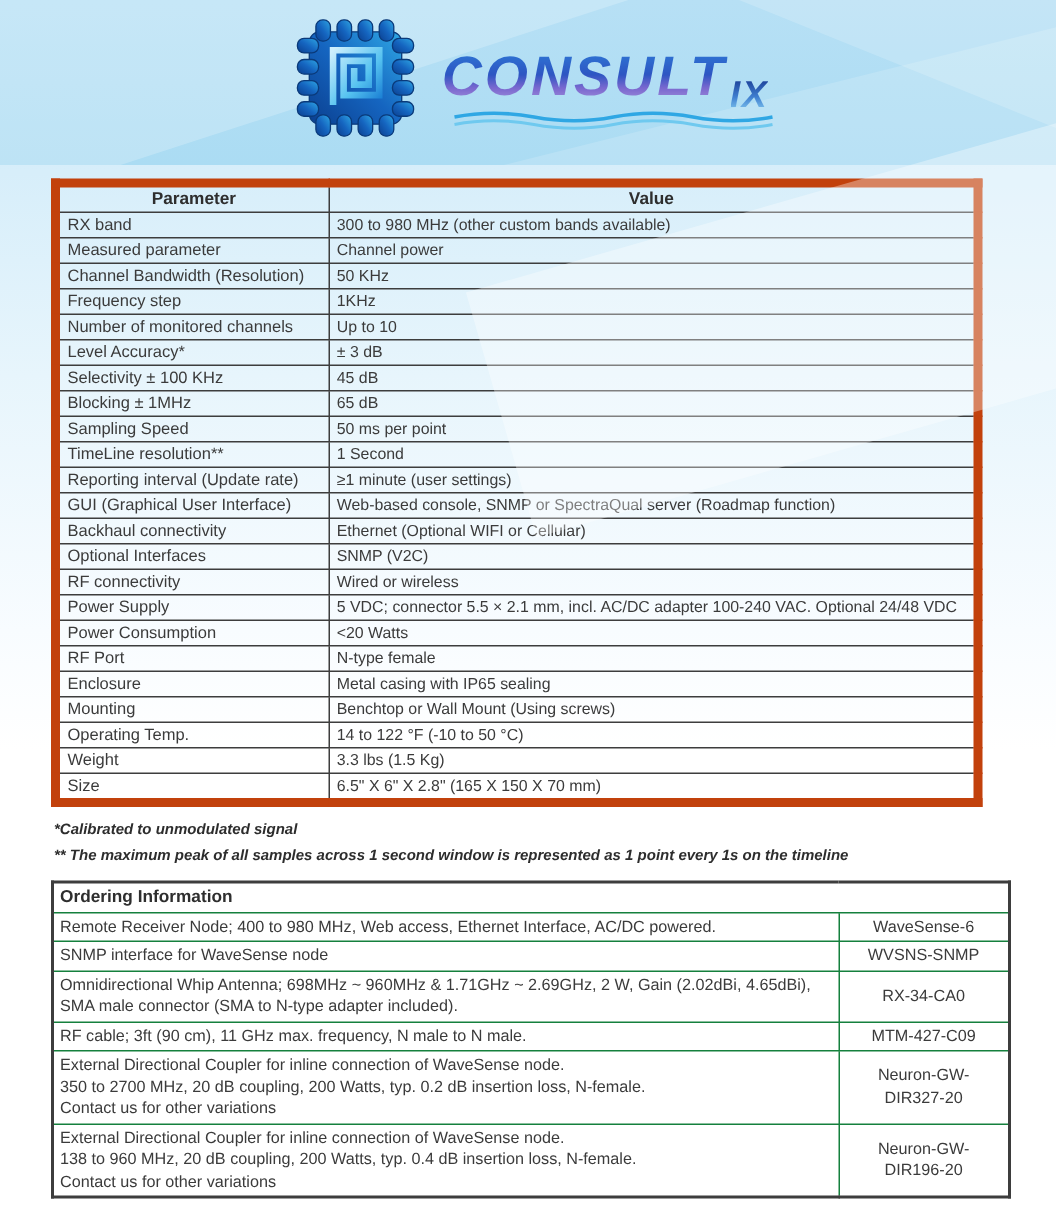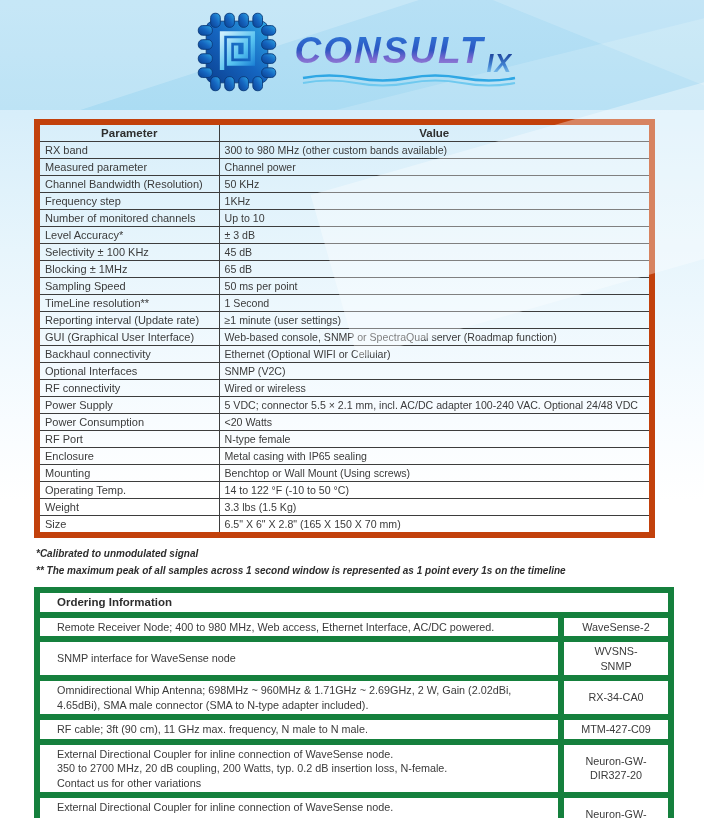--- a/index.html
+++ b/index.html
@@ -56,22 +56,22 @@
   }
   .spec-table th { font-weight: 700; text-align: center; font-size: 11.5px; color: #2e2e2e; }
   .spec-table td.p { text-align: left; }
   .spec-table td.v { white-space: nowrap; font-size: 10.6px; }
   
   .footnotes { margin: 7px 13px 0 36px; font-style: italic; }
   .footnotes p { font-size: 10px; font-weight: 700; color: #2d2d2d; line-height: 17px; }
   
   .order-table { width: 640px; margin: 8px 0 0 34px; border: 2px solid #3d3d3d; }
   .order-table th, .order-table td {
-    border: 6px solid #15803d; font-size: 10.8px; color: #3b3b3b;
-    padding: 2px 17px; line-height: 14.5px; vertical-align: middle;
+    border: 1px solid #15803d; font-size: 10.8px; color: #3b3b3b;
+    padding: 2px 4px; line-height: 14.5px; vertical-align: middle;
   }
   .order-table th { font-weight: 700; text-align: left; font-size: 11.5px; color: #2e2e2e; height: 16px; }
   .order-table td.desc { text-align: left; height: 14px; }
   .order-table td.part { text-align: center; }
   .pre { white-space: pre-line; }
 </style>
 </head>
 <body>
 
 <div class="page">
@@ -250,21 +250,21 @@
           <col>
         </colgroup>
       <thead>
         <tr>
           <th colspan="2">Ordering Information</th>
         </tr>
       </thead>
       <tbody>
         <tr>
             <td class="desc">Remote Receiver Node; 400 to 980 MHz, Web access, Ethernet Interface, AC/DC powered.</td>
-            <td class="part">WaveSense-2</td>
+            <td class="part">WaveSense-6</td>
           </tr>
         <tr>
             <td class="desc">SNMP interface for WaveSense node</td>
             <td class="part">WVSNS-SNMP</td>
           </tr>
         <tr>
             <td class="desc">Omnidirectional Whip Antenna; 698MHz ~ 960MHz &amp; 1.71GHz ~ 2.69GHz, 2 W, Gain (2.02dBi, 4.65dBi), SMA male connector (SMA to N-type adapter included).</td>
             <td class="part">RX-34-CA0</td>
           </tr>
         <tr>

